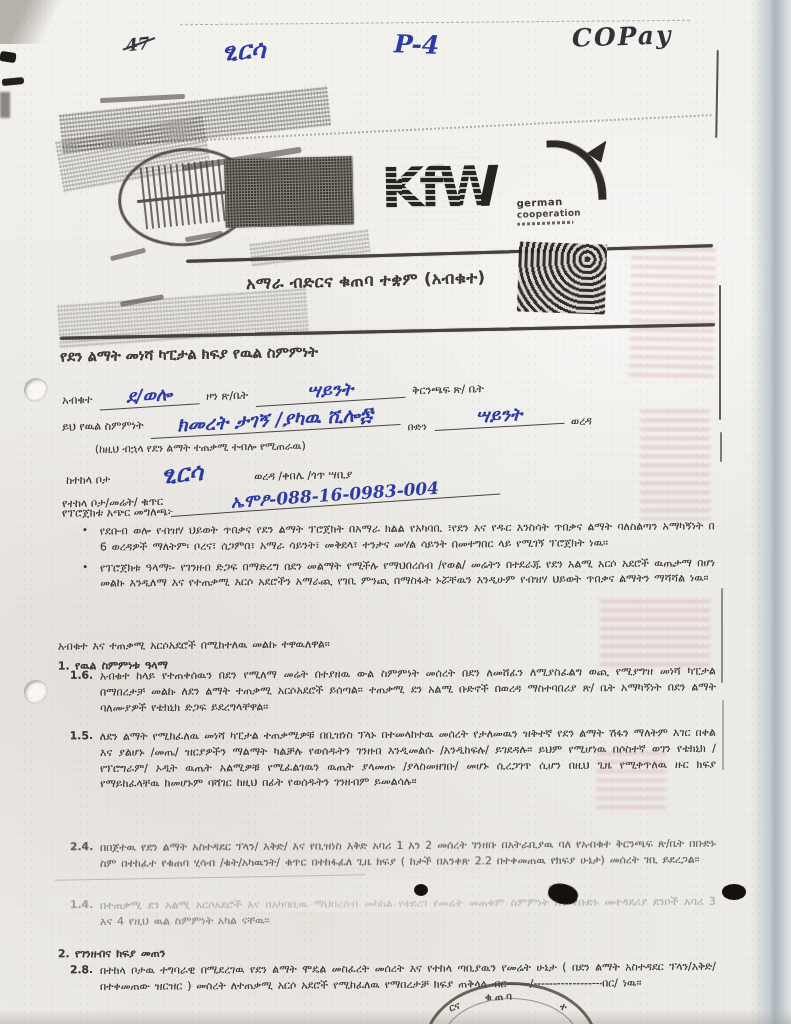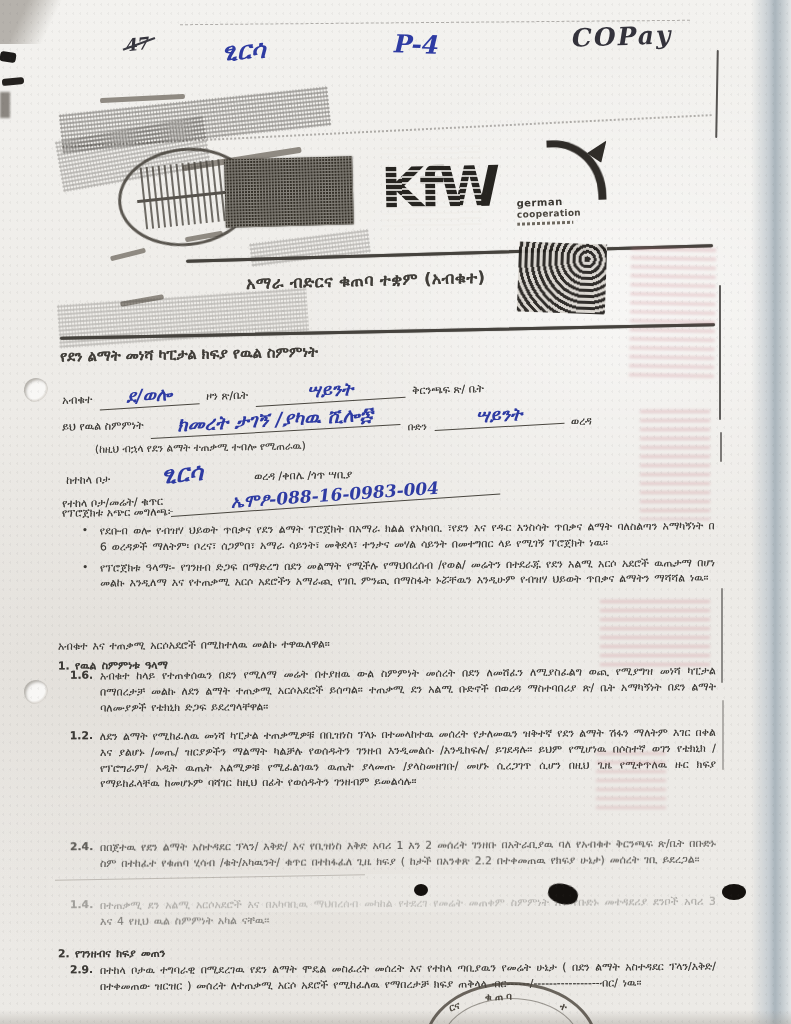--- a/index.html
+++ b/index.html
@@ -159,21 +159,21 @@
   <div class="abs para" style="left:58px;top:636px;width:640px;transform:rotate(-.5deg);">አብቁተ እና ተጠቃሚ አርሶአደሮች በሚከተለዉ መልኩ ተዋዉለዋል።</div>
 
   <div class="abs para" style="left:58px;top:658px;font-weight:bold;transform:rotate(-.5deg);">1. የዉል ስምምነቱ ዓላማ</div>
 
   <div class="abs clause" style="left:70px;top:666px;width:646px;transform:rotate(-.5deg);">
     <span class="cnum">1.6.</span>
     <span class="para">አብቁተ ከላይ የተጠቀሰዉን በደን የሚለማ መሬት በተያዘዉ ውል ስምምነት መሰረት በደን ለመሸፈን ለሚያስፈልግ ወጪ የሚያግዝ መነሻ ካፒታል በማበረታቻ መልኩ ለደን ልማት ተጠቃሚ አርሶአደሮች ይሰጣል። ተጠቃሚ ደን አልሚ ቡድኖች በወረዳ ማስተባበሪያ ጽ/ ቤት አማካኝነት በደን ልማት ባለሙያዎች የቴክኒክ ድጋፍ ይደረግላቸዋል።</span>
   </div>
 
   <div class="abs clause" style="left:70px;top:727px;width:646px;transform:rotate(-.4deg);">
-    <span class="cnum">1.2.</span>
+    <span class="cnum">1.5.</span>
     <span class="para">ለደን ልማት የሚከፈለዉ መነሻ ካፒታል ተጠቃሚዎቹ በቢዝነስ ፕላኑ በተመላከተዉ መሰረት የታለመዉን ዝቅተኛ የደን ልማት ሽፋን ማለትም እገር በቀል እና ያልሆኑ /መጤ/ ዝርያዎችን ማልማት ካልቻሉ የወሰዱትን ገንዘብ እንዲመልሱ /እንዲከፍሉ/ ይገደዳሉ። ይህም የሚሆነዉ በሶስተኛ ወገን የቴክኒክ /የፕሮግራም/ ኦዲት ዉጤት አልሚዎቹ የሚፈልገዉን ዉጤት ያላመጡ /ያላስመዘገቡ/ መሆኑ ሲረጋገጥ ሲሆን በዚህ ጊዜ የሚቀጥለዉ ዙር ክፍያ የማይከፈላቸዉ ከመሆኑም ባሻገር ከዚህ በፊት የወሰዱትን ገንዘብም ይመልሳሉ።</span>
   </div>
 
   <div class="abs clause semifaded" style="left:70px;top:838px;width:646px;transform:rotate(-.4deg);">
     <span class="cnum">2.4.</span>
     <span class="para">በበጀተዉ የደን ልማት አስተዳደር ፕላን/ እቅድ/ እና የቢዝነስ እቅድ አባሪ 1 እን 2 መሰረት ገንዘቡ በአትራቢያዉ ባለ የአብቁተ ቅርንጫፍ ጽ/ቤት በቡድኑ ስም በተከፈተ የቁጠባ ሂሳብ /ቁት/አካዉንት/ ቁጥር በተከፋፈለ ጊዜ ክፍያ ( ከታች በአንቀጽ 2.2 በተቀመጠዉ የክፍያ ሁኔታ) መሰረት ገቢ ይደረጋል።</span>
   </div>
 
   <div class="abs clause faded" style="left:70px;top:896px;width:646px;transform:rotate(-.4deg);">
     <span class="cnum">1.4.</span>
@@ -183,21 +183,21 @@
   <div class="abs" style="left:48px;top:874px;width:706px;height:38px;
               background:linear-gradient(90deg, rgba(236,234,230,.25), rgba(236,234,230,.6) 45%, rgba(236,234,230,.3));"></div>
 
   <div class="abs blotch" style="left:414px;top:884px;width:14px;height:12px;"></div>
   <div class="abs blotch" style="left:548px;top:884px;width:30px;height:20px;transform:rotate(14deg);border-radius:45%;"></div>
   <div class="abs blotch" style="left:722px;top:884px;width:24px;height:16px;"></div>
 
   <div class="abs para" style="left:58px;top:946px;font-weight:bold;transform:rotate(-.4deg);">2. የገንዘብና ክፍያ መጠን</div>
 
   <div class="abs clause" style="left:70px;top:961px;width:646px;transform:rotate(-.4deg);">
-    <span class="cnum">2.9.</span>
+    <span class="cnum">2.8.</span>
     <span class="para">በተከላ ቦታዉ ተግባራዊ በሚደረገዉ የደን ልማት ሞዴል መስፈረት መሰረት እና የተከላ ጣቢያዉን የመሬት ሁኔታ ( በደን ልማት አስተዳደር ፕላን/እቅድ/ በተቀመጠው ዝርዝር ) መሰረት ለተጠቃሚ አርሶ አደሮች የሚከፈለዉ የማበረታቻ ክፍያ ጠቅላላ ብር------/-----------------ብር/ ነዉ።</span>
   </div>
 
   <div class="abs" style="left:424px;top:982px;width:168px;height:120px;border:3px solid rgba(72,66,57,.8);
               border-radius:50%;filter:blur(.3px);">
     <div class="abs" style="left:14px;top:13px;right:14px;bottom:13px;border:1.5px solid rgba(72,66,57,.5);border-radius:50%;"></div>
     <span class="abs" style="left:22px;top:16px;font-size:10px;font-weight:bold;color:#4b463e;transform:rotate(-18deg);">ርና</span>
     <span class="abs" style="left:58px;top:6px;font-size:10px;font-weight:bold;color:#4b463e;letter-spacing:3px;transform:rotate(-2deg);">ቁጠባ</span>
     <span class="abs" style="right:28px;top:16px;font-size:10px;font-weight:bold;color:#4b463e;transform:rotate(16deg);">ተ</span>
   </div>

